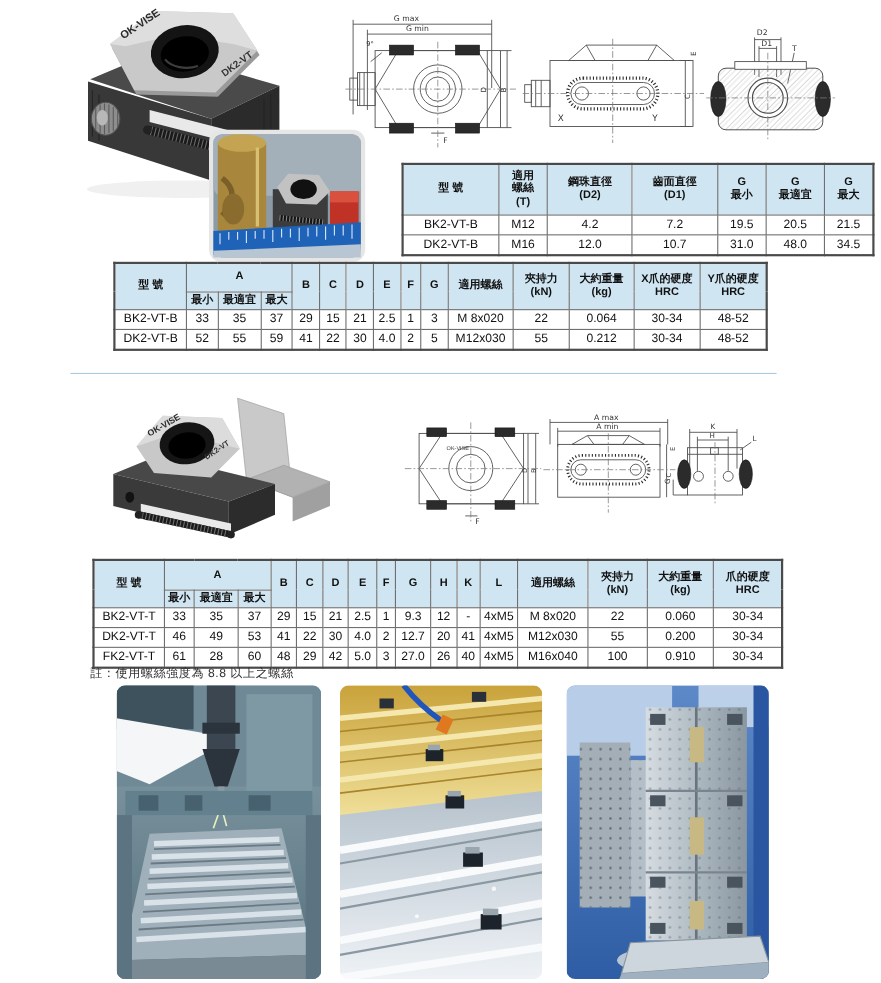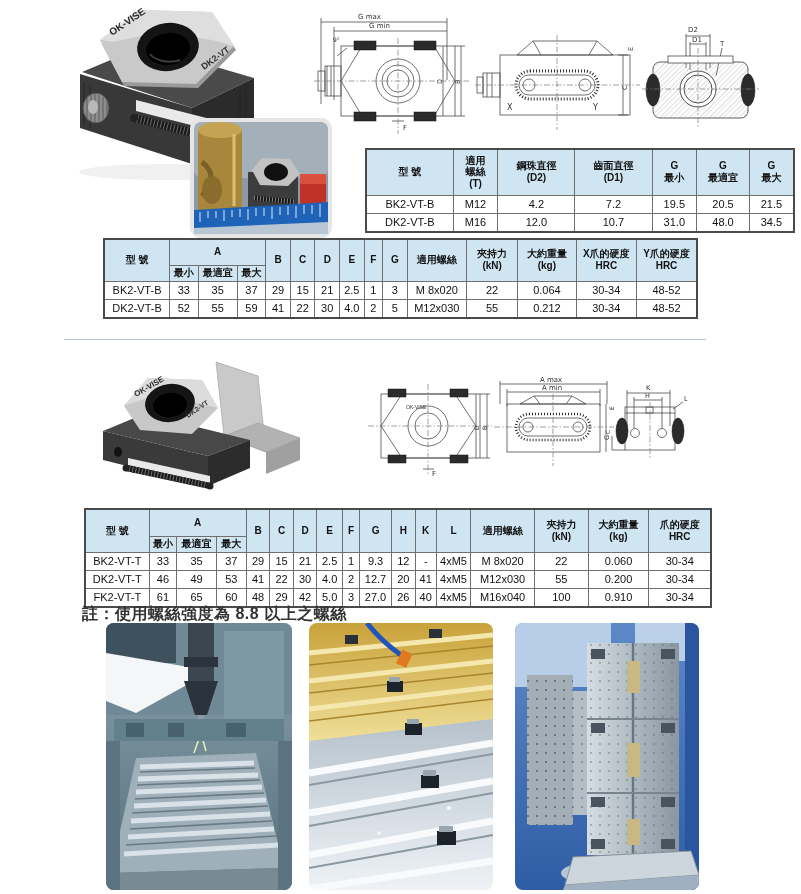--- a/index.html
+++ b/index.html
@@ -8,21 +8,21 @@
   .abs{position:absolute;}
   
   table.spec{border-collapse:collapse;table-layout:fixed;background:#fff;
              border:2px solid #4a4a4a;font-family:"Liberation Sans", sans-serif;}
   table.spec th, table.spec td{border:1px solid #6f6f6f;text-align:center;
              padding:0 1px;overflow:hidden;}
   table.spec th{background:#cfe5f2;font-weight:bold;font-size:10px;
              line-height:1.18;white-space:pre-line;color:#111;}
   table.spec td{font-size:11px;color:#111;height:17px;white-space:nowrap;}
   .divider{position:absolute;height:1px;background:#a9cbe0;}
-  .note{position:absolute;font-size:16px;color:#333;letter-spacing:.5px;font-weight:bold;}
+  .note{position:absolute;font-size:11px;color:#333;letter-spacing:.5px;}
   
   svg text.dim{font-family:"DejaVu Sans", sans-serif;fill:#333;}
   svg .ln{stroke:#4d4d4d;fill:none;stroke-width:.8;}
   svg .cl{stroke:#7a7a7a;stroke-width:.7;stroke-dasharray:6 2 1.5 2;fill:none;}
   svg .dk{fill:#2b2b2b;stroke:#111;stroke-width:.5;}
   
   .photo{position:absolute;border-radius:8px;overflow:hidden;}
 </style>
 </head>
 <body>
@@ -527,21 +527,21 @@
           <td>41</td>
           <td>4xM5</td>
           <td>M12x030</td>
           <td>55</td>
           <td>0.200</td>
           <td>30-34</td>
         </tr>
         <tr>
           <td>FK2-VT-T</td>
           <td>61</td>
-          <td>65</td>
+          <td>28</td>
           <td>60</td>
           <td>48</td>
           <td>29</td>
           <td>42</td>
           <td>5.0</td>
           <td>3</td>
           <td>27.0</td>
           <td>26</td>
           <td>40</td>
           <td>4xM5</td>

